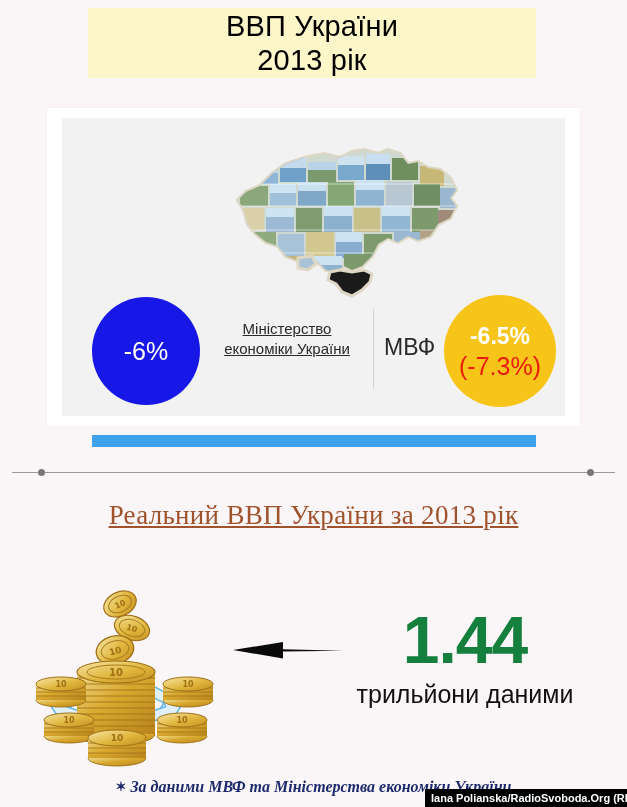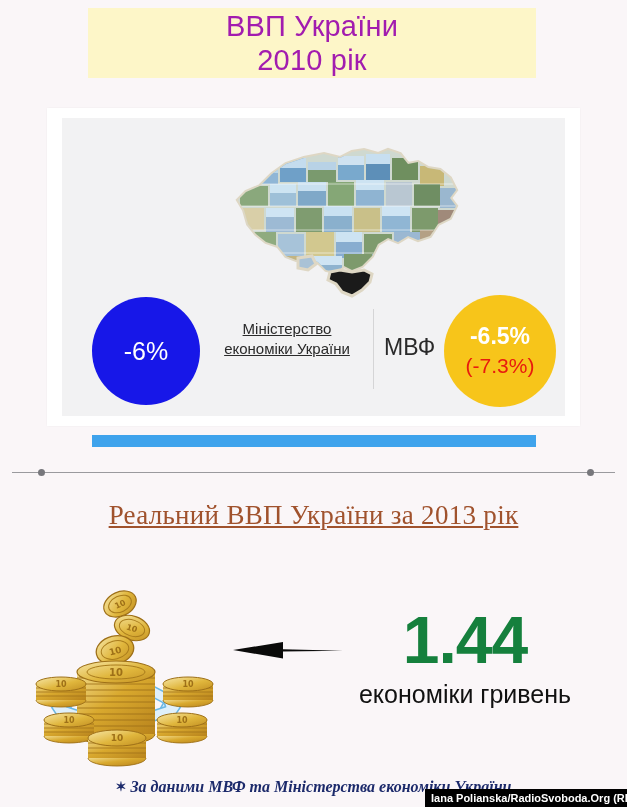--- a/index.html
+++ b/index.html
@@ -28,21 +28,21 @@
     top: 8px;
     width: 448px;
     height: 70px;
     background: #fdf6c8;
     display: flex;
     flex-direction: column;
     align-items: center;
     justify-content: center;
   }
   .title-line {
-    color: #a21caf;
+    color: #000000;
     font-size: 29px;
     line-height: 34px;
     font-weight: 400;
     letter-spacing: 0.2px;
     text-align: center;
   }
 
   
   .card {
     position: absolute;
@@ -112,21 +112,21 @@
     background: #f7c51a;
   }
   .circle-yellow .val {
     color: #ffffff;
     font-size: 23px;
     font-weight: 700;
     line-height: 30px;
   }
   .circle-yellow .val-sub {
     color: #e81b0e;
-    font-size: 21px;
+    font-size: 25px;
     font-weight: 400;
     line-height: 30px;
   }
 
   .label-left {
     position: absolute;
     left: 150px;
     top: 26px;
     width: 150px;
     text-align: center;
@@ -276,21 +276,21 @@
     white-space: nowrap;
   }
 </style>
 </head>
 <body>
 
 <div class="page">
 
   <div class="title-banner">
     <div class="title-line">ВВП України</div>
-    <div class="title-line">2010 рік</div>
+    <div class="title-line">2013 рік</div>
   </div>
 
   <div class="card">
     <div class="card-inner">
 
       <div class="map-wrap">
         <svg viewBox="0 0 265 160" xmlns="http://www.w3.org/2000/svg">
           <defs>
             <clipPath id="uaClip">
               <path d="M32,70 L26,60 L34,52 L48,46 L60,34 L74,24 L92,18 L112,14 L128,18 L140,12 L152,10 L166,14 L176,10 L188,14 L196,24 L206,22 L216,28 L228,30 L238,38 L244,50 L238,58 L244,66 L238,78 L226,84 L218,96 L206,100 L196,96 L186,102 L176,98 L166,104 L160,116 L150,126 L140,130 L132,126 L124,132 L114,130 L106,122 L96,118 L84,120 L74,116 L66,106 L54,102 L44,94 L36,84 Z"></path>
@@ -505,21 +505,21 @@
   </div>
 
   <div class="arrow">
     <svg viewBox="0 0 120 40" xmlns="http://www.w3.org/2000/svg">
       <path d="M118,20.8 L58,19.2 L58,12 L8,20 L58,28.5 L58,21.6 Z" fill="#0a0a0a"></path>
     </svg>
   </div>
 
   <div class="figure-block">
     <div class="figure-value">1.44</div>
-    <div class="figure-unit">економіки гривень</div>
+    <div class="figure-unit">трильйони даними</div>
   </div>
 
   <div class="footnote">
     <span class="star">✶</span>
     <span>За даними МВФ та Міністерства економіки України</span>
   </div>
 
   <div class="credit">Iana Polianska/RadioSvoboda.Org (RFE/RL)</div>
 
 </div>

